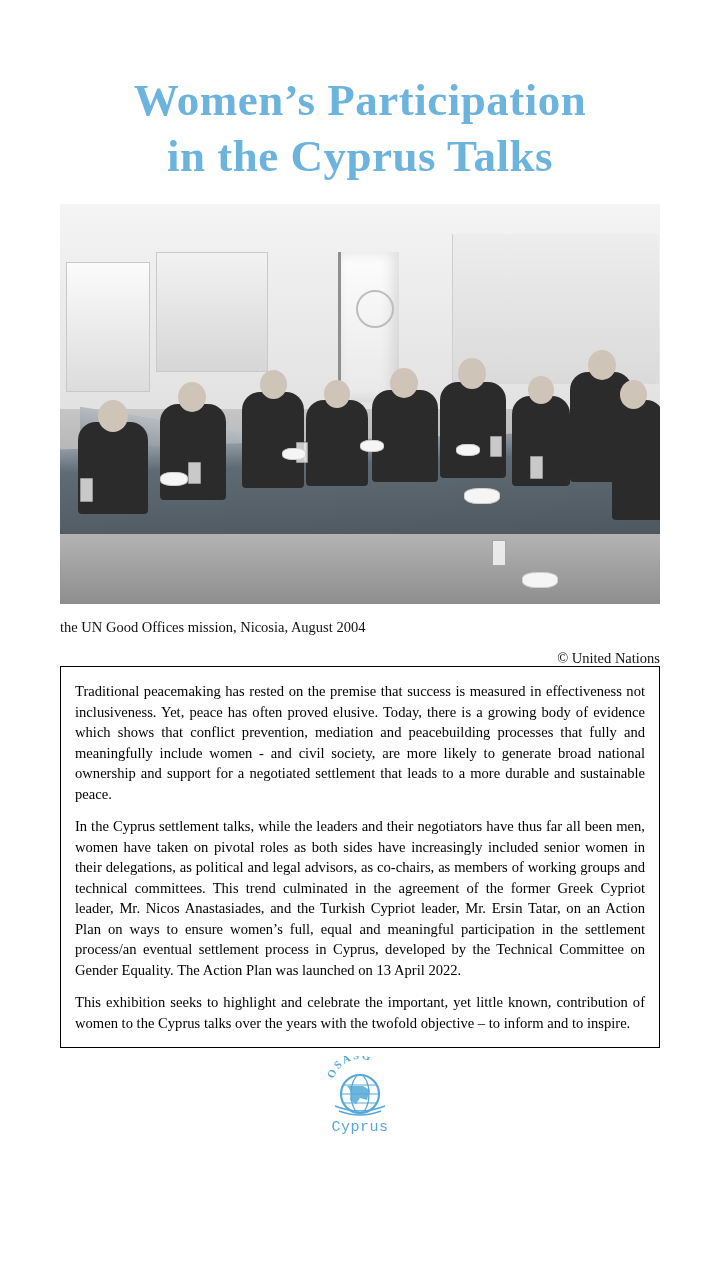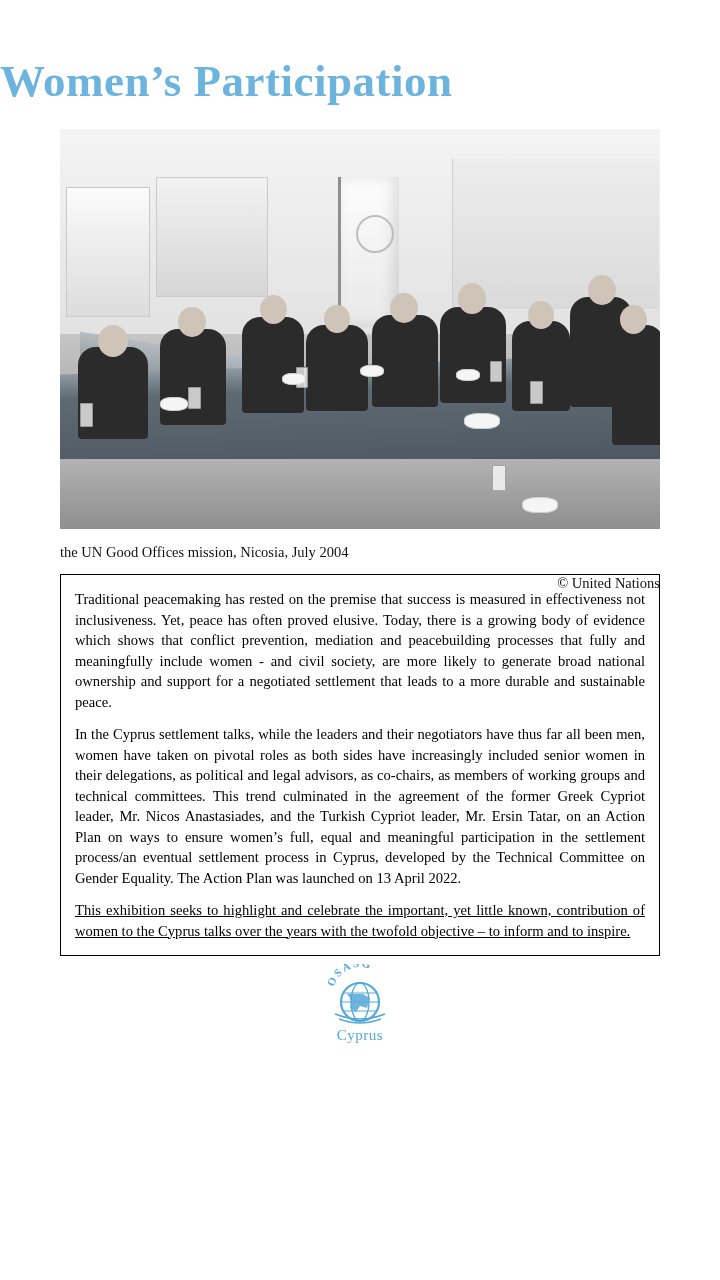--- a/index.html
+++ b/index.html
@@ -14,21 +14,22 @@
     overflow: hidden;
     position: relative;
   }
   .poster {
     width: 720px;
     height: 1280px;
     position: relative;
     box-sizing: border-box;
   }
   .title-block {
-    padding-top: 53px;
+    padding-top: 72px;
+    text-align: center;
   }
   .title-line {
     color: #6cb3de;
     font-family: "Liberation Serif", serif;
     font-weight: bold;
     font-size: 45px;
     line-height: 56px;
     letter-spacing: 0.5px;
   }
   .photo-wrap {
@@ -125,62 +126,64 @@
     color: #111;
     position: relative;
   }
   .caption .copyright {
     position: absolute;
     right: 0;
     top: 31px;
   }
   .textbox {
     width: 600px;
-    margin: 12px auto 0 auto;
+    margin: 29px auto 0 auto;
     border: 1px solid #000;
     box-sizing: border-box;
     padding: 14px 14px 10px 14px;
   }
   .textbox p {
     margin: 0 0 12px 0;
     font-size: 14.6px;
     line-height: 20.5px;
     text-align: justify;
     color: #000;
   }
-  .textbox p:last-child { margin-bottom: 4px; text-decoration: underline; }
+  .textbox p:last-child { margin-bottom: 4px; }
   .footer {
     margin-top: 22px;
     text-align: center;
     color: #6cb3de;
     font-weight: bold;
     font-size: 21px;
     letter-spacing: 0.2px;
   }
   .logo {
     margin: 8px auto 0 auto;
     width: 120px;
     text-align: center;
     color: #55a8d8;
   }
   .logo svg { display:block; margin: 0 auto; }
   .logo-label {
     font-size: 15px;
     color: #55a8d8;
     margin-top: 1px;
     letter-spacing: 0.5px;
+    font-family: Liberation Mono, monospace;
   }
 </style>
 </head>
 <body>
 
 <div class="poster">
 
   <div class="title-block">
     <div class="title-line">Women’s Participation</div>
+    <div class="title-line">in the Cyprus Talks</div>
   </div>
 
   <div class="photo-wrap">
     <div class="ph-bg"></div>
     <div class="ph-wall"></div>
     <div class="ph-window"></div>
     <div class="ph-window2"></div>
     <div class="ph-panel"></div>
     <div class="ph-flag-pole"></div>
     <div class="ph-flag"></div>
@@ -227,21 +230,21 @@
 
     <div class="ph-cup" style="left:100px; top:268px; width:26px; height:12px;"></div>
     <div class="ph-cup" style="left:222px; top:244px; width:22px; height:10px;"></div>
     <div class="ph-cup" style="left:300px; top:236px; width:22px; height:10px;"></div>
     <div class="ph-cup" style="left:396px; top:240px; width:22px; height:10px;"></div>
     <div class="ph-cup" style="left:404px; top:284px; width:34px; height:14px;"></div>
     <div class="ph-cup" style="left:462px; top:368px; width:34px; height:14px;"></div>
   </div>
 
   <div class="caption">
-    <div>the UN Good Offices mission, Nicosia, July 2004</div>
+    <div>the UN Good Offices mission, Nicosia, August 2004</div>
     <div class="copyright">© United Nations</div>
   </div>
 
   <div class="textbox">
     <p>Traditional peacemaking has rested on the premise that success is measured in effectiveness not inclusiveness. Yet,  peace has often proved elusive. Today, there is a growing body of evidence which shows that conflict prevention, mediation and peacebuilding processes that fully and meaningfully include women - and civil society, are more likely to generate broad national ownership and support for a negotiated settlement that leads to a more durable and sustainable peace.</p>
     <p>In the Cyprus settlement talks, while the leaders and their negotiators have thus far all been men, women have taken on pivotal roles as both sides have increasingly included senior women in their delegations, as political and legal advisors, as co-chairs, as members of working groups and technical committees. This trend culminated in the agreement of the former Greek Cypriot leader, Mr. Nicos Anastasiades, and the Turkish Cypriot leader, Mr. Ersin Tatar, on an Action Plan on ways to ensure women’s full, equal and meaningful participation in the settlement process/an eventual settlement process in Cyprus, developed by the Technical Committee on Gender Equality. The Action Plan was launched on 13 April 2022.</p>
     <p>This exhibition seeks to highlight and celebrate the important, yet little known, contribution of women to the Cyprus talks over the years with the twofold objective – to inform and to inspire.</p>
   </div>
 
 

